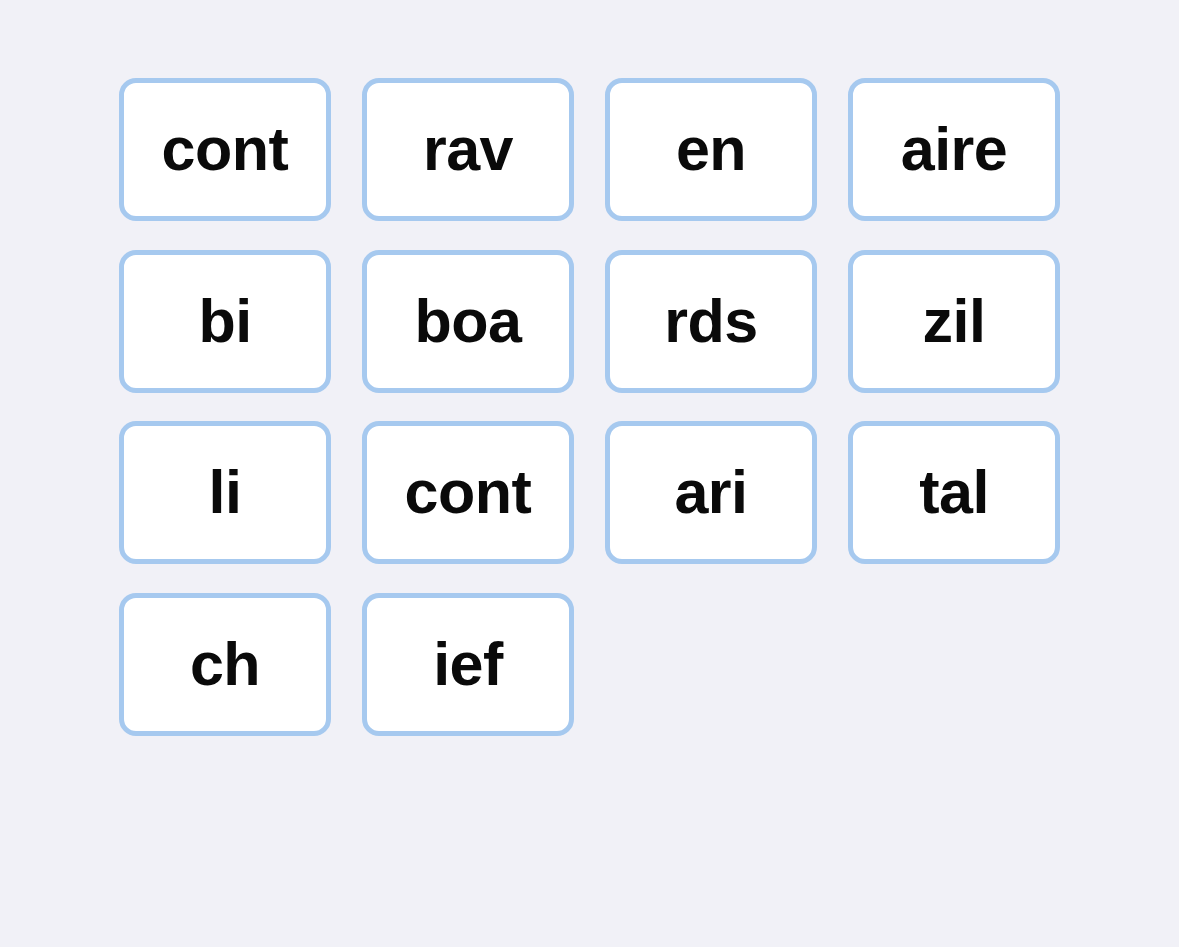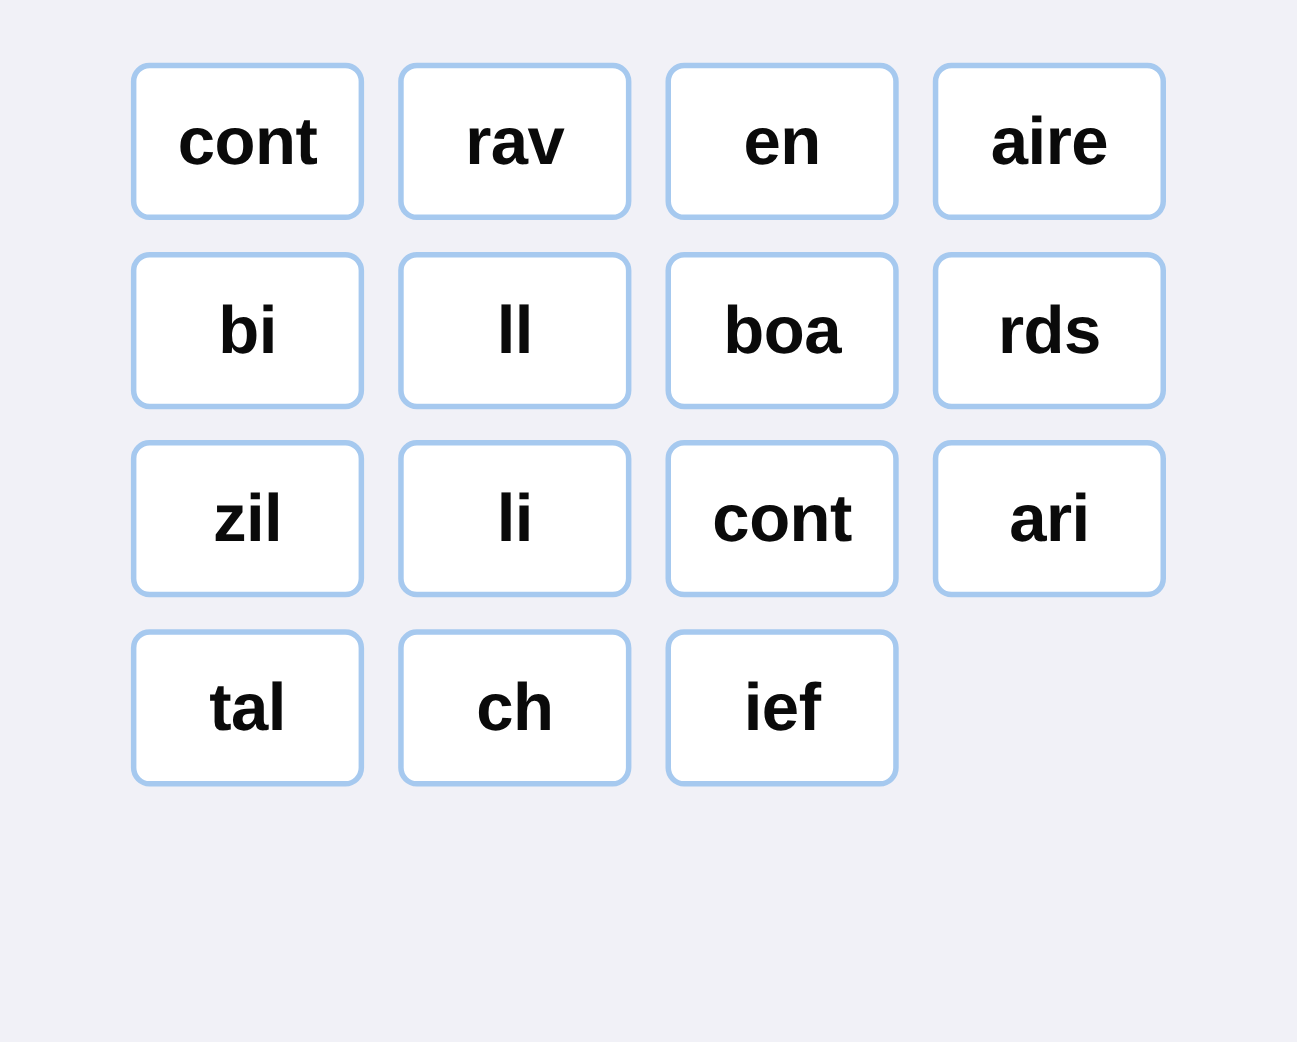--- a/index.html
+++ b/index.html
@@ -19,21 +19,21 @@
     position: relative;
     width: 1179px;
     height: 947px;
     background: #f1f1f7;
     box-sizing: border-box;
   }
 
   .tile-grid {
     position: absolute;
     left: 119px;
-    top: 57px;
+    top: 78px;
     width: 940px;
     height: 829px;
     display: grid;
     grid-template-columns: repeat(4, 212px);
     grid-template-rows: repeat(5, 143px);
     column-gap: 31px;
     row-gap: 28.5px;
   }
 
   .tile {
@@ -81,23 +81,20 @@
       <span class="tile-label">en</span>
     </div>
     <div class="tile">
       <span class="tile-label">aire</span>
     </div>
 
     <div class="tile">
       <span class="tile-label">bi</span>
     </div>
     <div class="tile">
-      <span class="tile-label">ll</span>
-    </div>
-    <div class="tile">
       <span class="tile-label">boa</span>
     </div>
     <div class="tile">
       <span class="tile-label">rds</span>
     </div>
 
     <div class="tile">
       <span class="tile-label">zil</span>
     </div>
     <div class="tile">

